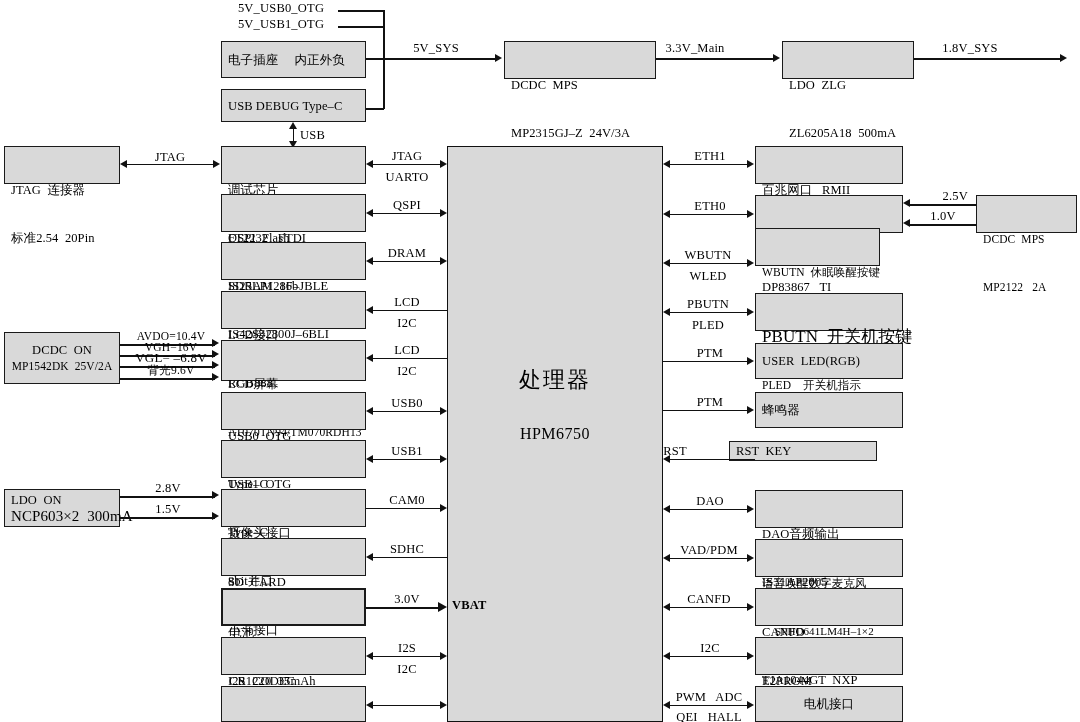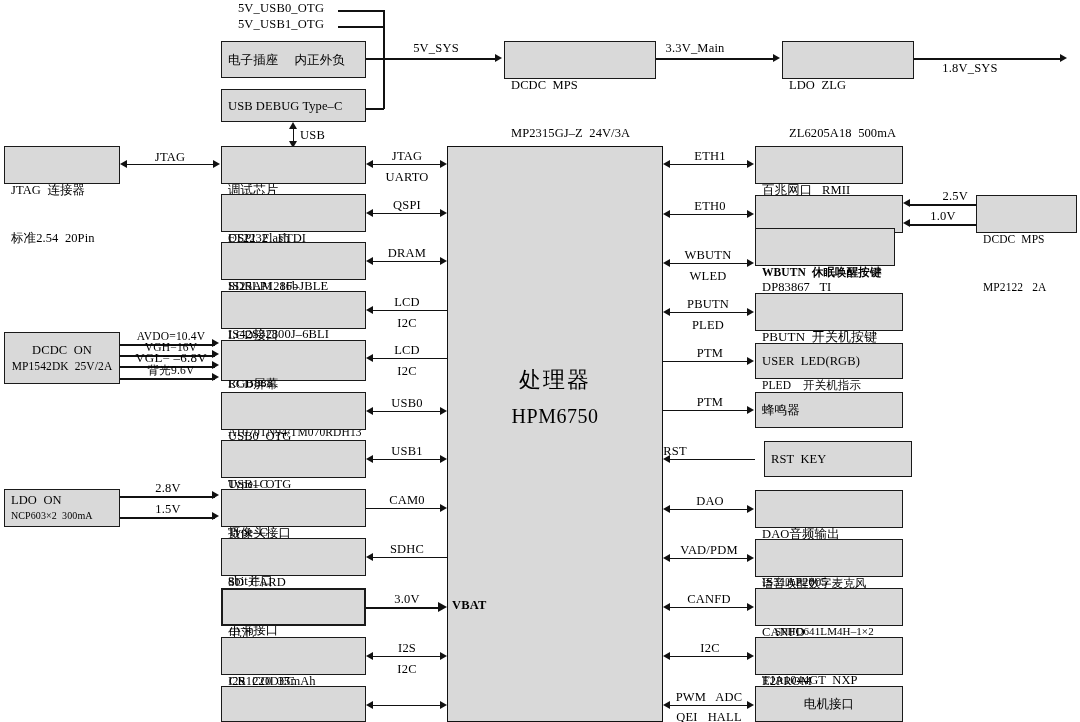--- a/index.html
+++ b/index.html
@@ -33,21 +33,21 @@
     position:absolute;
     background:#d9d9d9;
     border:1.8px solid #111;
     box-sizing:border-box;
     display:flex;
     flex-direction:column;
     align-items:center;
     justify-content:flex-start;
   }
   .cpu .t1{font-size:22px;margin-top:218px;letter-spacing:2px;}
-  .cpu .t2{font-size:20px;margin-top:10px;letter-spacing:.5px;}
+  .cpu .t2{font-size:16px;margin-top:30px;letter-spacing:.5px;}
   .lbl{
     position:absolute;
     font-size:12.5px;
     line-height:14px;
     white-space:pre;
     text-align:center;
     letter-spacing:.2px;
   }
   .lbl.bold{font-weight:bold;}
   
@@ -99,21 +99,21 @@
 
   <div class="lbl" style="left:657px;top:41px;width:76px;">3.3V_Main</div>
   <div class="h thick" style="left:656px;top:58px;width:119px;"></div>
   <div class="ar r" style="left:773px;top:54px;"></div>
 
   <div class="box" style="left:782px;top:41px;width:132px;height:38px;">
     <span class="l">LDO  ZLG</span>
     <span class="l">ZL6205A18  500mA</span>
   </div>
 
-  <div class="lbl" style="left:935px;top:41px;width:70px;margin-top:20px;">1.8V_SYS</div>
+  <div class="lbl" style="left:935px;top:41px;width:70px;">1.8V_SYS</div>
   <div class="h thick" style="left:914px;top:58px;width:148px;"></div>
   <div class="ar r" style="left:1060px;top:54px;"></div>
 
   <div class="v" style="left:293px;top:124px;height:22px;"></div>
   <div class="ar u" style="left:289px;top:122px;"></div>
   <div class="ar d" style="left:289px;top:141px;"></div>
   <div class="lbl" style="left:300px;top:128px;width:34px;text-align:left;">USB</div>
 
   <div class="box" style="left:4px;top:146px;width:116px;height:38px;">
     <span class="l">JTAG  连接器</span>
@@ -251,21 +251,21 @@
   <div class="h thick" style="left:120px;top:366px;width:95px;"></div>
   <div class="ar r" style="left:212px;top:361px;"></div>
   <div class="lbl" style="left:128px;top:351px;width:86px;font-size:13px;">VGL= –6.8V</div>
 
   <div class="h thick" style="left:120px;top:378px;width:95px;"></div>
   <div class="ar r" style="left:212px;top:373px;"></div>
   <div class="lbl" style="left:128px;top:363px;width:86px;font-size:11.5px;">背光9.6V</div>
 
   <div class="box vcenter" style="left:4px;top:489px;width:116px;height:38px;">
     <span class="l">LDO  ON</span>
-    <span class="l" style="font-size:10px;">NCP603×2  300mA</span>
+    <span class="l" style="font-size:15px;">NCP603×2  300mA</span>
   </div>
   <div class="h thick" style="left:120px;top:496px;width:95px;"></div>
   <div class="ar r" style="left:212px;top:491px;"></div>
   <div class="lbl" style="left:138px;top:481px;width:60px;">2.8V</div>
 
   <div class="h thick" style="left:120px;top:517px;width:95px;"></div>
   <div class="ar r" style="left:212px;top:512px;"></div>
   <div class="lbl" style="left:138px;top:502px;width:60px;">1.5V</div>
 
   <div class="box" style="left:755px;top:146px;width:148px;height:38px;">
@@ -291,32 +291,32 @@
     <span class="l" style="font-size:11.5px;">MP2122   2A</span>
   </div>
   <div class="h thick" style="left:910px;top:204px;width:66px;"></div>
   <div class="ar l" style="left:903px;top:199px;"></div>
   <div class="lbl" style="left:918px;top:189px;width:50px;text-align:right;">2.5V</div>
 
   <div class="h thick" style="left:910px;top:224px;width:66px;"></div>
   <div class="ar l" style="left:903px;top:219px;"></div>
   <div class="lbl" style="left:918px;top:209px;width:50px;">1.0V</div>
 
-  <div class="box" style="left:755px;top:228px;width:140px;height:38px;font-weight:bold;">
+  <div class="box" style="left:755px;top:228px;width:125px;height:38px;">
     <span class="l" style="font-size:11.5px;">WBUTN  休眠唤醒按键</span>
     <span class="l" style="font-size:11.5px;">WLED    休眠唤醒指示</span>
   </div>
   <div class="h thin" style="left:669px;top:263px;width:80px;"></div>
   <div class="ar l" style="left:663px;top:259px;"></div>
   <div class="ar r" style="left:747px;top:259px;"></div>
   <div class="lbl" style="left:673px;top:248px;width:70px;">WBUTN</div>
   <div class="lbl" style="left:673px;top:269px;width:70px;">WLED</div>
 
   <div class="box" style="left:755px;top:293px;width:148px;height:38px;">
-    <span class="l" style="font-size:13px;">PBUTN  开关机按键</span>
+    <span class="l" style="font-size:17px;">PBUTN  开关机按键</span>
     <span class="l" style="font-size:11.5px;">PLED    开关机指示</span>
   </div>
   <div class="h thin" style="left:669px;top:312px;width:80px;"></div>
   <div class="ar l" style="left:663px;top:308px;"></div>
   <div class="ar r" style="left:747px;top:308px;"></div>
   <div class="lbl" style="left:673px;top:297px;width:70px;">PBUTN</div>
   <div class="lbl" style="left:673px;top:318px;width:70px;">PLED</div>
 
   <div class="box vcenter" style="left:755px;top:343px;width:148px;height:36px;">
     <span class="l">USER  LED(RGB)</span>
@@ -325,21 +325,21 @@
   <div class="ar r" style="left:747px;top:357px;"></div>
   <div class="lbl" style="left:679px;top:346px;width:62px;">PTM</div>
 
   <div class="box vcenter" style="left:755px;top:392px;width:148px;height:36px;">
     <span class="l">蜂鸣器</span>
   </div>
   <div class="h thin" style="left:663px;top:410px;width:86px;"></div>
   <div class="ar r" style="left:747px;top:406px;"></div>
   <div class="lbl" style="left:679px;top:395px;width:62px;">PTM</div>
 
-  <div class="box vcenter" style="left:764px;top:441px;width:148px;height:36px;">
+  <div class="box vcenter" style="left:729px;top:441px;width:148px;height:20px;">
     <span class="l">RST  KEY</span>
   </div>
   <div class="h thin" style="left:669px;top:459px;width:86px;"></div>
   <div class="ar l" style="left:663px;top:455px;"></div>
   <div class="lbl" style="left:644px;top:444px;width:62px;">RST</div>
 
   <div class="box" style="left:755px;top:490px;width:148px;height:38px;">
     <span class="l">DAO音频输出</span>
     <span class="l">IS31AP2005</span>
   </div>

